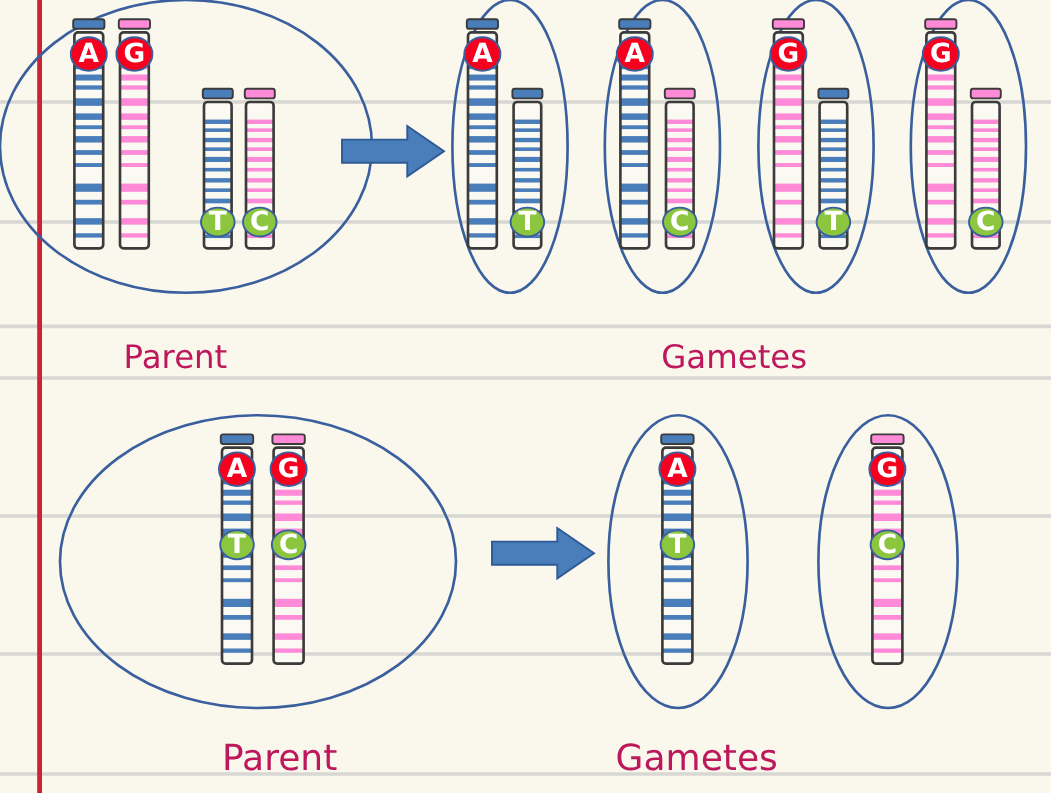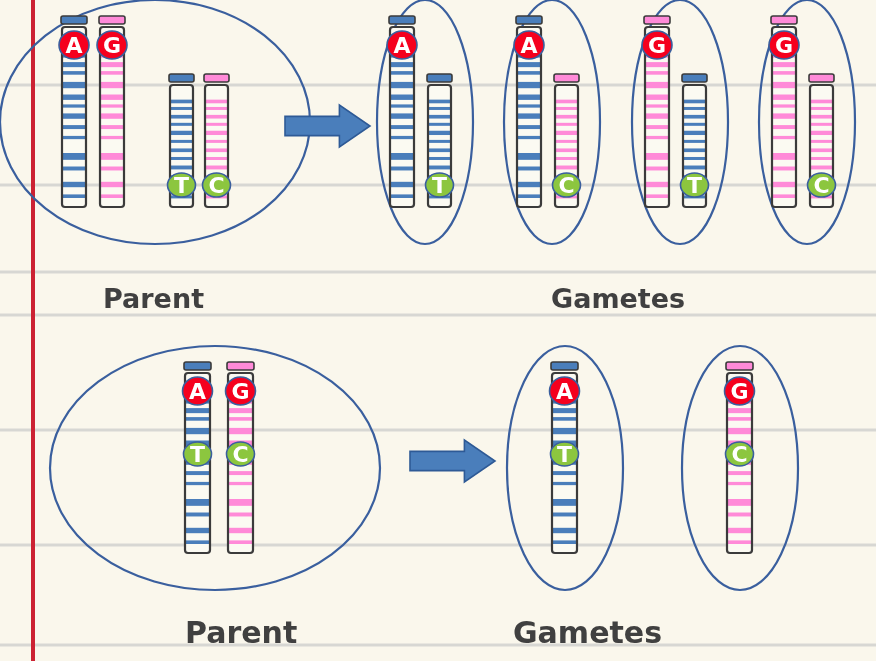--- a/index.html
+++ b/index.html
@@ -7,23 +7,23 @@
     width:876px;height:661px;
     background:#faf7ec;
     font-family:"Liberation Sans", sans-serif;
     overflow:hidden;
     position:relative;
   }
   #stage{position:absolute;left:0;top:0;width:876px;height:661px;}
   #bg{position:absolute;left:0;top:0;}
   .lbl{
     position:absolute;
-    color:#404040;
+    color:#be185d;
     font-family:"DejaVu Sans", sans-serif;
-    font-weight:700;
+    font-weight:400;
     white-space:nowrap;
   }
   .lbl-top{font-size:27px;}
   .lbl-bot{font-size:30px;}
 </style>
 </head>
 <body style="background: rgb(250, 247, 236);">
 
 <div id="stage">
   <svg id="bg" width="876" height="661" viewBox="0 0 876 661">

